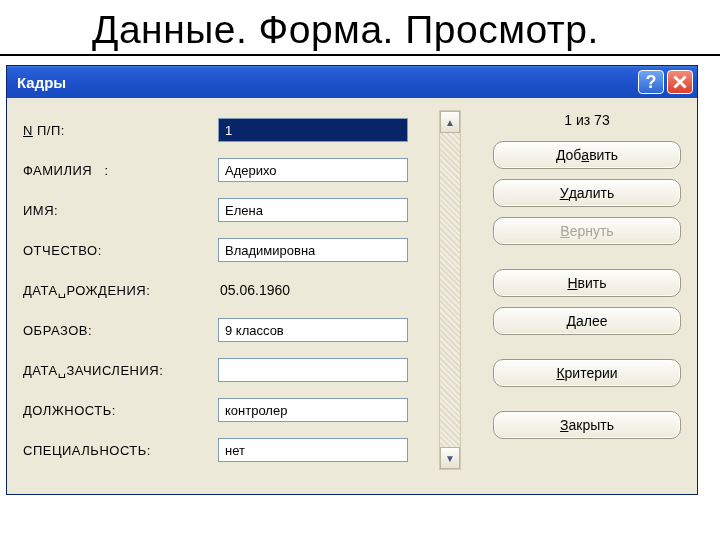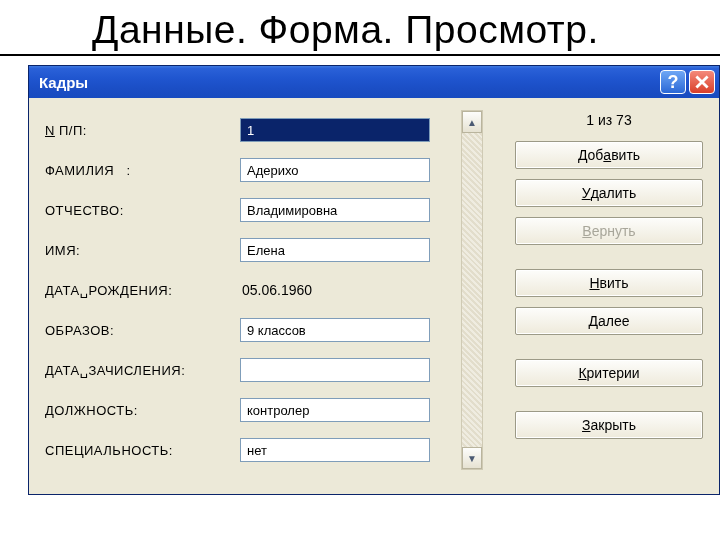--- a/index.html
+++ b/index.html
@@ -13,21 +13,21 @@
   }
   .page-title {
     font-size: 39px;
     font-weight: 400;
     padding: 8px 0 2px 92px;
     border-bottom: 2px solid #000;
     letter-spacing: 0.5px;
   }
   .window {
     position: absolute;
-    left: 28px;
+    left: 6px;
     top: 65px;
     width: 692px;
     background: #ece9d8;
     border: 1px solid #0a246a;
   }
   .titlebar {
     height: 32px;
     background: linear-gradient(to bottom,#3f7ae0 0%,#2a61d8 8%,#1f55cf 40%,#1b4ec5 70%,#174bc0 100%);
     display: flex;
     align-items: center;
@@ -117,21 +117,21 @@
     text-align: center;
     font-size: 14px;
     height: 26px;
     padding-top: 2px;
   }
   .btn {
     height: 28px;
     margin: 5px 4px;
     background: linear-gradient(#fdfdfb,#eeeadb);
     border: 1px solid #9c9a87;
-    border-radius: 2px;
+    border-radius: 10px;
     font-size: 14px;
     cursor: pointer;
     box-shadow: inset 0 0 0 1px #fff;
     display: flex; align-items: center; justify-content: center;
   }
   .btn.disabled { color: #a8a69a; cursor: default; }
   .gap { height: 14px; }
   .btn .lead-u { text-decoration: underline; }
 </style>
 </head>
@@ -159,27 +159,27 @@
         <div class="lbl"><span class="u">N</span><span> П/П:</span></div>
         <div class="fld"><input class="txt sel" value="1" style=""></div>
       </div>
 
       <div class="row">
         <div class="lbl">ФАМИЛИЯ&nbsp;&nbsp;&nbsp;:</div>
         <div class="fld"><input class="txt" value="Адерихо" style=""></div>
       </div>
 
       <div class="row">
+        <div class="lbl">ИМЯ:</div>
+        <div class="fld"><input class="txt" value="Елена" style=""></div>
+      </div>
+
+      <div class="row">
         <div class="lbl">ОТЧЕСТВО:</div>
         <div class="fld"><input class="txt" value="Владимировна" style=""></div>
-      </div>
-
-      <div class="row">
-        <div class="lbl">ИМЯ:</div>
-        <div class="fld"><input class="txt" value="Елена" style=""></div>
       </div>
 
       <div class="row">
         <div class="lbl">ДАТА␣РОЖДЕНИЯ:</div>
         <div class="fld"><span class="static">05.06.1960</span></div>
       </div>
 
       <div class="row">
         <div class="lbl">ОБРАЗОВ:</div>
         <div class="fld"><input class="txt" value="9 классов" style=""></div>

